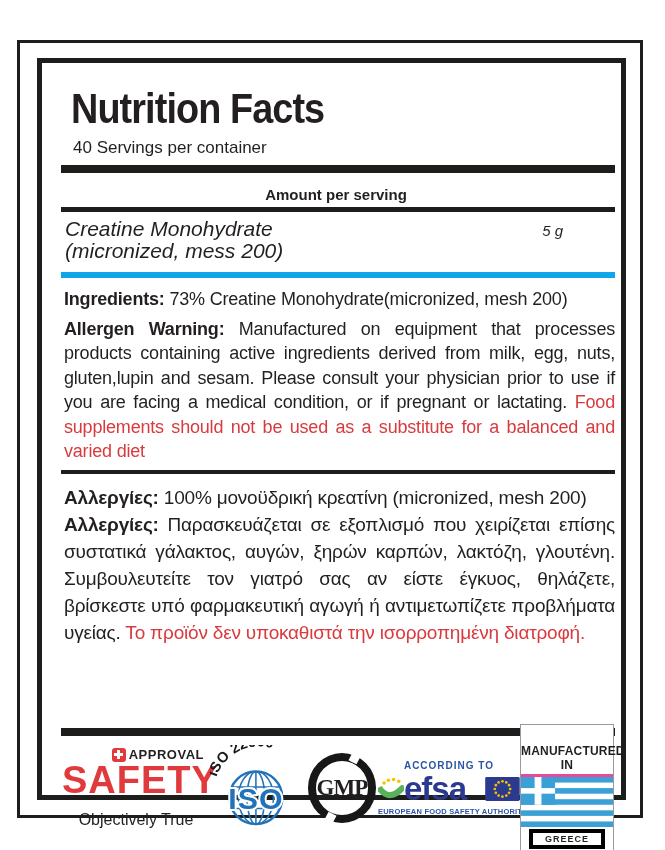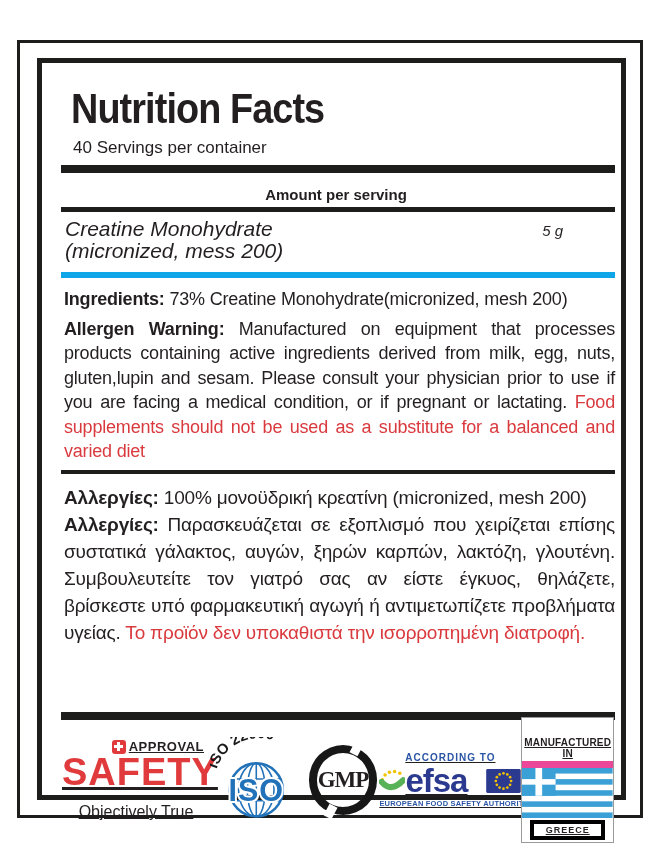--- a/index.html
+++ b/index.html
@@ -30,21 +30,21 @@
   .para b{font-weight:bold;}
   .allergen-para{margin-top:5px;min-height:147px;}
   .red{color:#d93a3e;}
   .divider{border-top:4px solid #1d1d1b;margin-top:6px;}
   .greek-para{margin:0 0 0 3px;font-size:19px;line-height:27px;text-align:justify;
     letter-spacing:-0.2px;}
   .greek-first{margin-top:10px;white-space:nowrap;}
   .greek-second{min-height:162px;}
 
   .bottom-block{position:absolute;left:0;right:0;bottom:2px;}
-  .logos{display:flex;justify-content:flex-start;align-items:center;height:88px;padding:16px 1px;text-decoration:underline;}
+  .logos{display:flex;justify-content:flex-start;align-items:center;height:88px;padding:8px 1px;}
 
   
   .swiss{width:148px;text-align:center;}
   .swiss-top{display:flex;justify-content:flex-end;align-items:center;gap:3px;padding-right:6px;}
   .swiss-cross{width:14px;height:14px;background:#e03a3c;border-radius:3px;position:relative;flex:0 0 auto;}
   .swiss-cross::before{content:"";position:absolute;left:5.5px;top:2.5px;width:3px;height:9px;background:#fff;}
   .swiss-cross::after{content:"";position:absolute;left:2.5px;top:5.5px;width:9px;height:3px;background:#fff;}
   .swiss-approval{font-size:13px;font-weight:bold;letter-spacing:0.5px;}
   .swiss-brand{font-size:38px;font-weight:bold;color:#e03a3c;line-height:36px;letter-spacing:1px;}
   .swiss-tagline{font-size:16px;margin-top:13px;}
@@ -64,22 +64,22 @@
   
   .efsa{width:142px;text-align:center;}
   .efsa-according{font-size:10px;font-weight:bold;color:#2a55a5;letter-spacing:1px;}
   .efsa-row{display:flex;align-items:center;justify-content:center;gap:19px;margin-top:3px;}
   .efsa-mark{display:flex;align-items:flex-end;}
   .efsa-brand{font-size:33px;font-weight:bold;color:#2b3a8f;line-height:30px;letter-spacing:-1px;}
   .efsa-authority{font-size:7.5px;font-weight:bold;color:#2a55a5;margin-top:3px;white-space:nowrap;letter-spacing:0.2px;}
 
   
   .greece{width:94px;border:1px solid #9a9a9a;background:#fff;box-sizing:border-box;}
-  .greece-madein{font-size:10px;font-weight:bold;text-align:center;padding:3px 0 2px;
-    border-bottom:7px solid #ec4899;letter-spacing:0.2px;margin-top:16px;}
+  .greece-madein{font-size:12px;font-weight:bold;text-align:center;padding:3px 0 2px;
+    border-bottom:3px solid #ec4899;letter-spacing:0.2px;margin-top:16px;}
   .greece-flag{display:block;width:100%;height:50px;}
   .greece-country{border:4px solid #000000;margin:2px 8px;font-size:9px;font-weight:bold;
     text-align:center;padding:1px 0;letter-spacing:1px;}
 </style>
 </head>
 <body>
 
 <div class="outer-frame"></div>
 <div class="inner-frame"></div>
 

